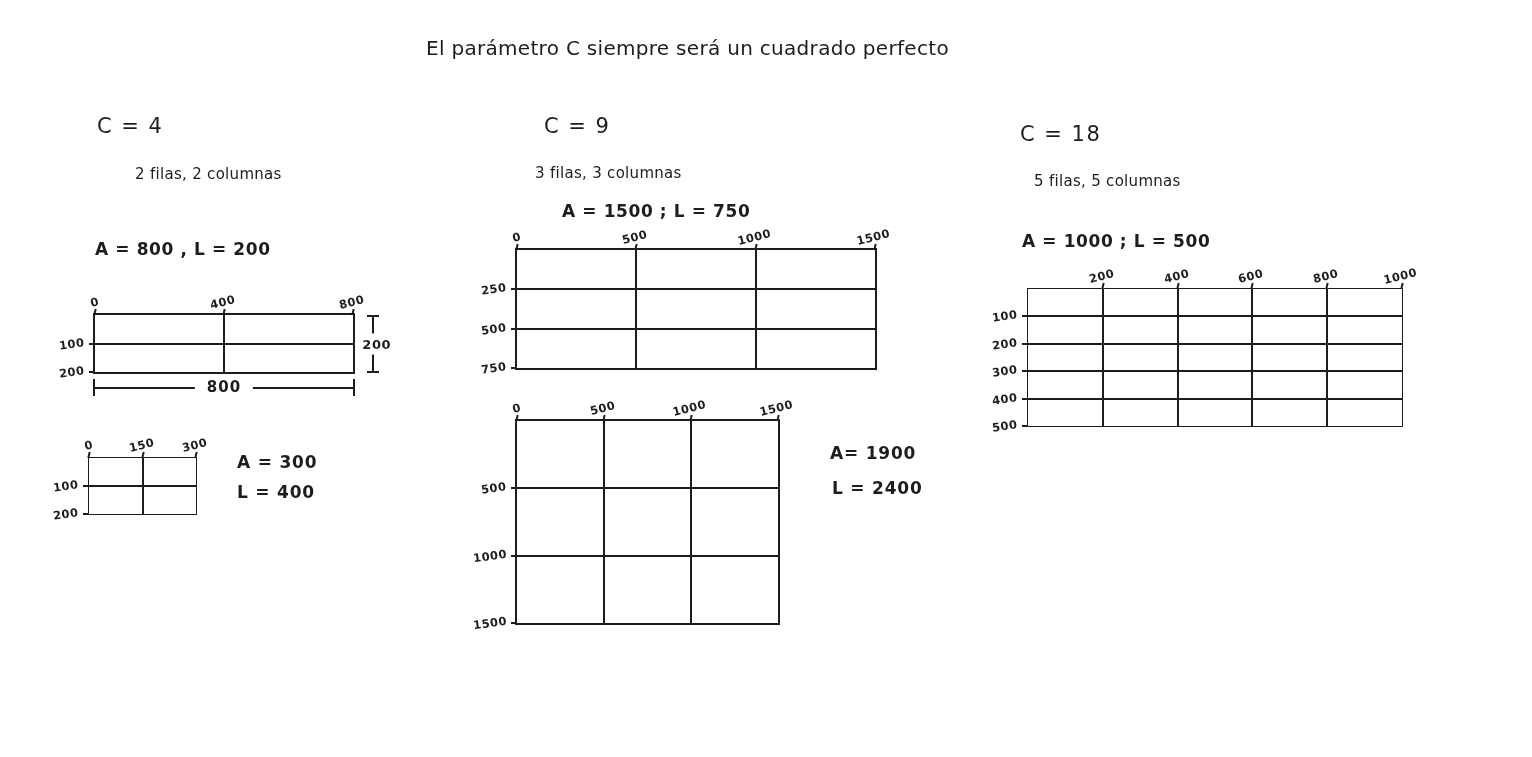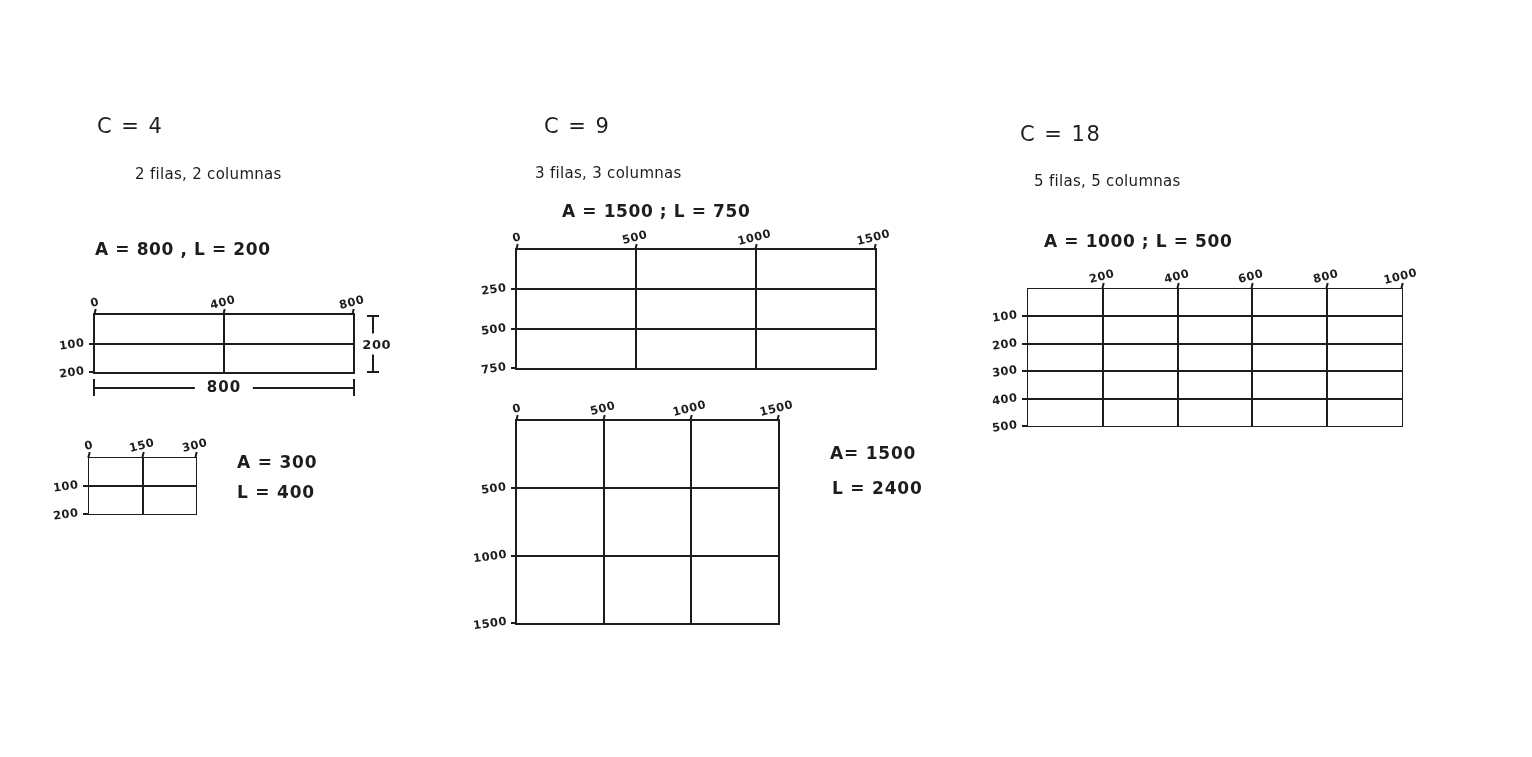--- a/index.html
+++ b/index.html
@@ -69,20 +69,21 @@
     transform: translate(-38%, -50%);
     background: #fff; padding: 3px 1px;
     font-size: 13px; font-weight: bold; letter-spacing: 0.5px;
   }
 </style>
 </head>
 <body>
 
 <div id="canvas">
 
+  <div class="hw title" style="left:426px; top:36px;">El parámetro C siempre será un cuadrado perfecto</div>
 
   <div class="hw heading" style="left:97px; top:114px;">C = 4</div>
   <div class="hw subheading" style="left:135px; top:165px;">2 filas, 2 columnas</div>
   <div class="hw params" style="left:95px; top:239px;">A = 800 ,   L = 200</div>
 
   <div class="grid" style="left:93px; top:313px; width:262px; height:61px;">
       <div class="gline v" style="left: 50%;"></div>
       <div class="gline h" style="top: 50%;"></div>
       <div class="tickmark x" style="left: 0%;"></div>
       <div class="ticklabel x" style="left: 0%;">0</div>
@@ -165,26 +166,26 @@
       <div class="ticklabel x" style="left: 66.67%;">1000</div>
       <div class="tickmark x" style="left: 100%;"></div>
       <div class="ticklabel x" style="left: 100%;">1500</div>
       <div class="tickmark y" style="top: 33.33%;"></div>
       <div class="ticklabel y" style="top: 33.33%;">500</div>
       <div class="tickmark y" style="top: 66.67%;"></div>
       <div class="ticklabel y" style="top: 66.67%;">1000</div>
       <div class="tickmark y" style="top: 100%;"></div>
       <div class="ticklabel y" style="top: 100%;">1500</div>
     </div>
-  <div class="hw sidelabel" style="left:830px; top:443px;">A= 1500</div>
+  <div class="hw sidelabel" style="left:830px; top:443px;">A= 1900</div>
   <div class="hw sidelabel" style="left:832px; top:478px;">L = 2400</div>
 
   <div class="hw heading" style="left:1020px; top:122px;">C = 18</div>
   <div class="hw subheading" style="left:1034px; top:172px;">5 filas, 5 columnas</div>
-  <div class="hw params" style="left:1044px; top:231px;">A = 1000  ;    L = 500</div>
+  <div class="hw params" style="left:1022px; top:231px;">A = 1000  ;    L = 500</div>
 
   <div class="grid" style="left:1027px; top:288px; width:376px; height:139px; border-width:1.5px;">
       <div class="gline v" style="left: 20%;"></div>
       <div class="gline v" style="left: 40%;"></div>
       <div class="gline v" style="left: 60%;"></div>
       <div class="gline v" style="left: 80%;"></div>
       <div class="gline h" style="top: 20%;"></div>
       <div class="gline h" style="top: 40%;"></div>
       <div class="gline h" style="top: 60%;"></div>
       <div class="gline h" style="top: 80%;"></div>

